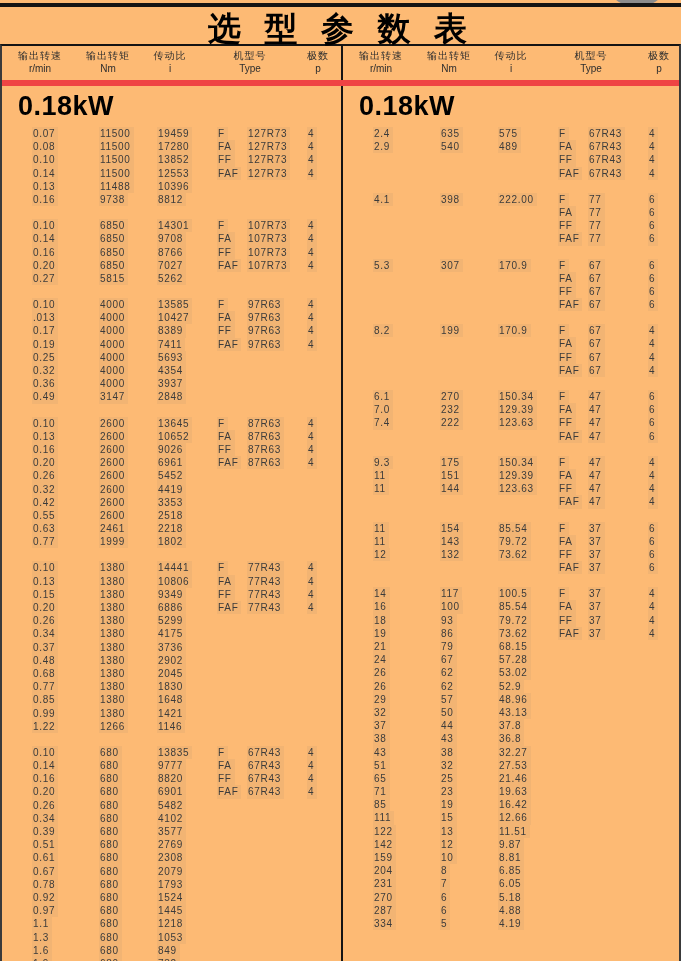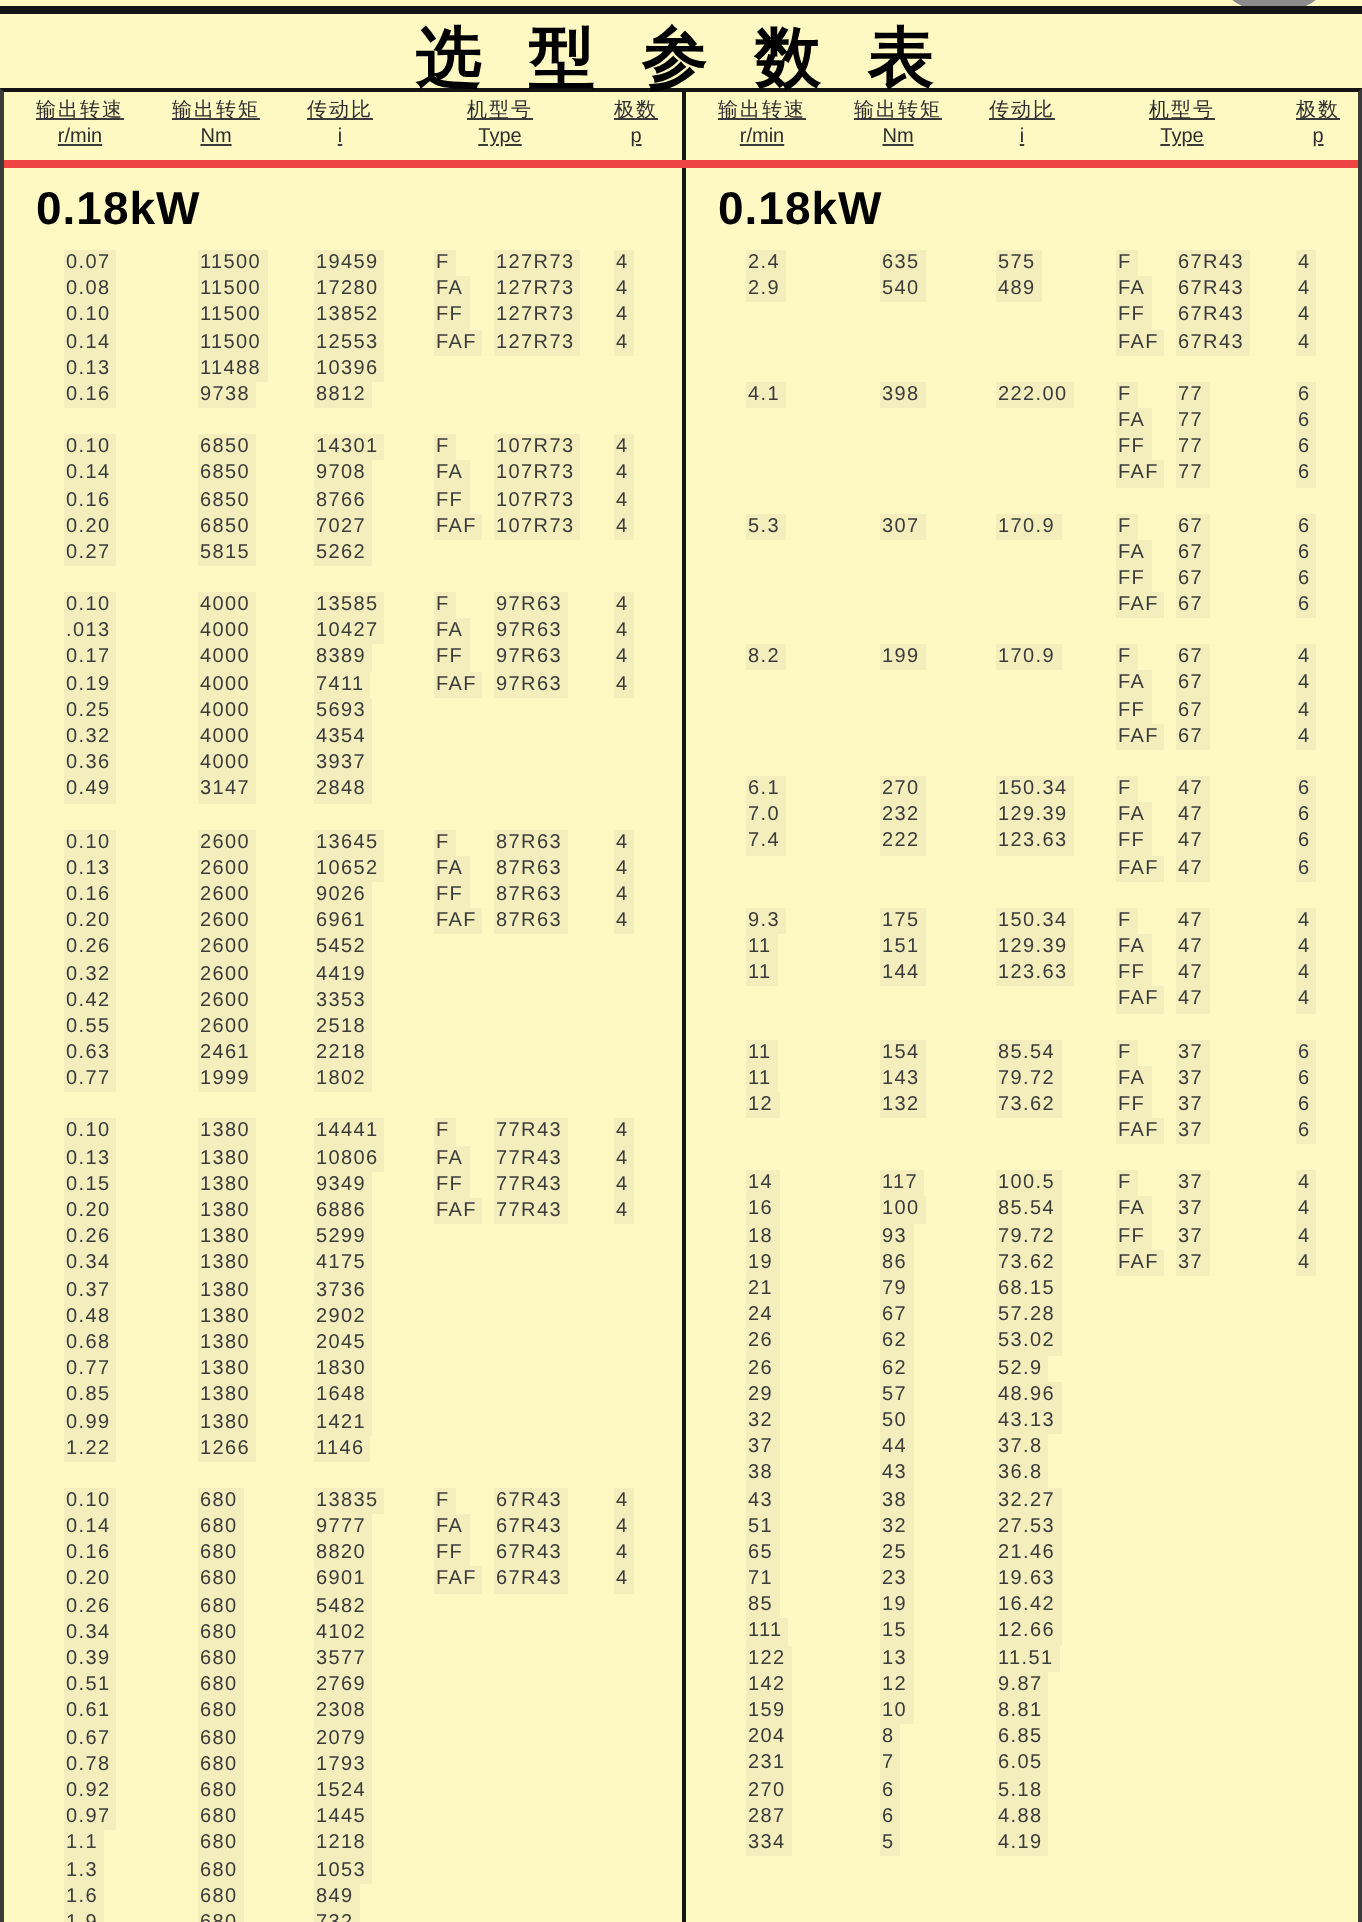--- a/index.html
+++ b/index.html
@@ -1,20 +1,20 @@
 <!DOCTYPE html>
 <html><head>
 <meta charset="utf-8">
 <style>
   html,body{margin:0;padding:0;background:#d8d8d8;}
   .page{
     position:relative;
     width:681px;height:961px;
     margin:0 auto;
-    background:#fef9c3;
+    background:#fdba74;
     overflow:hidden;
     font-family:"Liberation Sans", sans-serif;
     color:#3b3b3b;
   }
   .corner-ellipse{
     position:absolute;
     top:-15px;left:614px;
     width:46px;height:21px;
     border-radius:50%;
     background:#8c8c8c;
@@ -35,40 +35,39 @@
   .frame{
     position:absolute;top:44px;left:0;right:0;bottom:0;
     border-top:2px solid #141414;
     border-left:2px solid #3a3a3a;
     border-right:2px solid #3a3a3a;
     display:flex;flex-direction:column;
   }
   .header-row{
     display:flex;
     height:34px;
-    border-bottom:4px solid #ef4444;
-    text-decoration:underline;
+    border-bottom:6px solid #ef4444;
   }
   .header-half{display:flex;padding-top:3px;}
   .header-half.hl{width:339px;border-right:2px solid #141414;}
   .header-half.hr{flex:1;}
   .hcell{text-align:center;color:#2e2e2e;}
   .hcell .zh{font-size:10px;letter-spacing:1px;line-height:13px;}
   .hcell .en{font-size:10px;line-height:13px;}
   .hcell-0{width:76px;}
   .hcell-1{width:60px;}
   .hcell-2{width:64px;}
   .hcell-3{width:96px;}
   .hcell-4{width:40px;}
   .body{flex:1;display:flex;align-items:stretch;overflow:hidden;}
   .body-half{overflow:hidden;}
   .body-half.bl{width:339px;border-right:2px solid #141414;}
   .body-half.br{flex:1;}
   .power{
-    font-size:23px;font-weight:800;color:#000;
+    font-size:27px;font-weight:800;color:#000;
     letter-spacing:0.5px;
     margin:8px 0 9px 16px;
     line-height:24px;
     font-family:"Liberation Sans", sans-serif;
   }
   .block{margin-bottom:13px;}
   .row{
     display:grid;
     grid-template-columns:30px 67px 58px 60px 30px 60px 25px;
     height:13.2px;line-height:13.2px;

